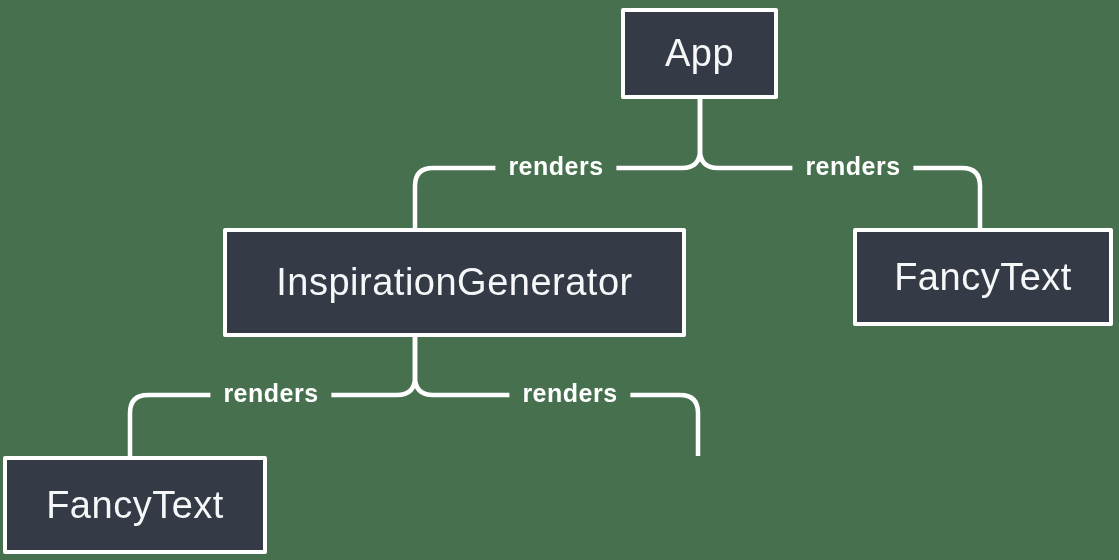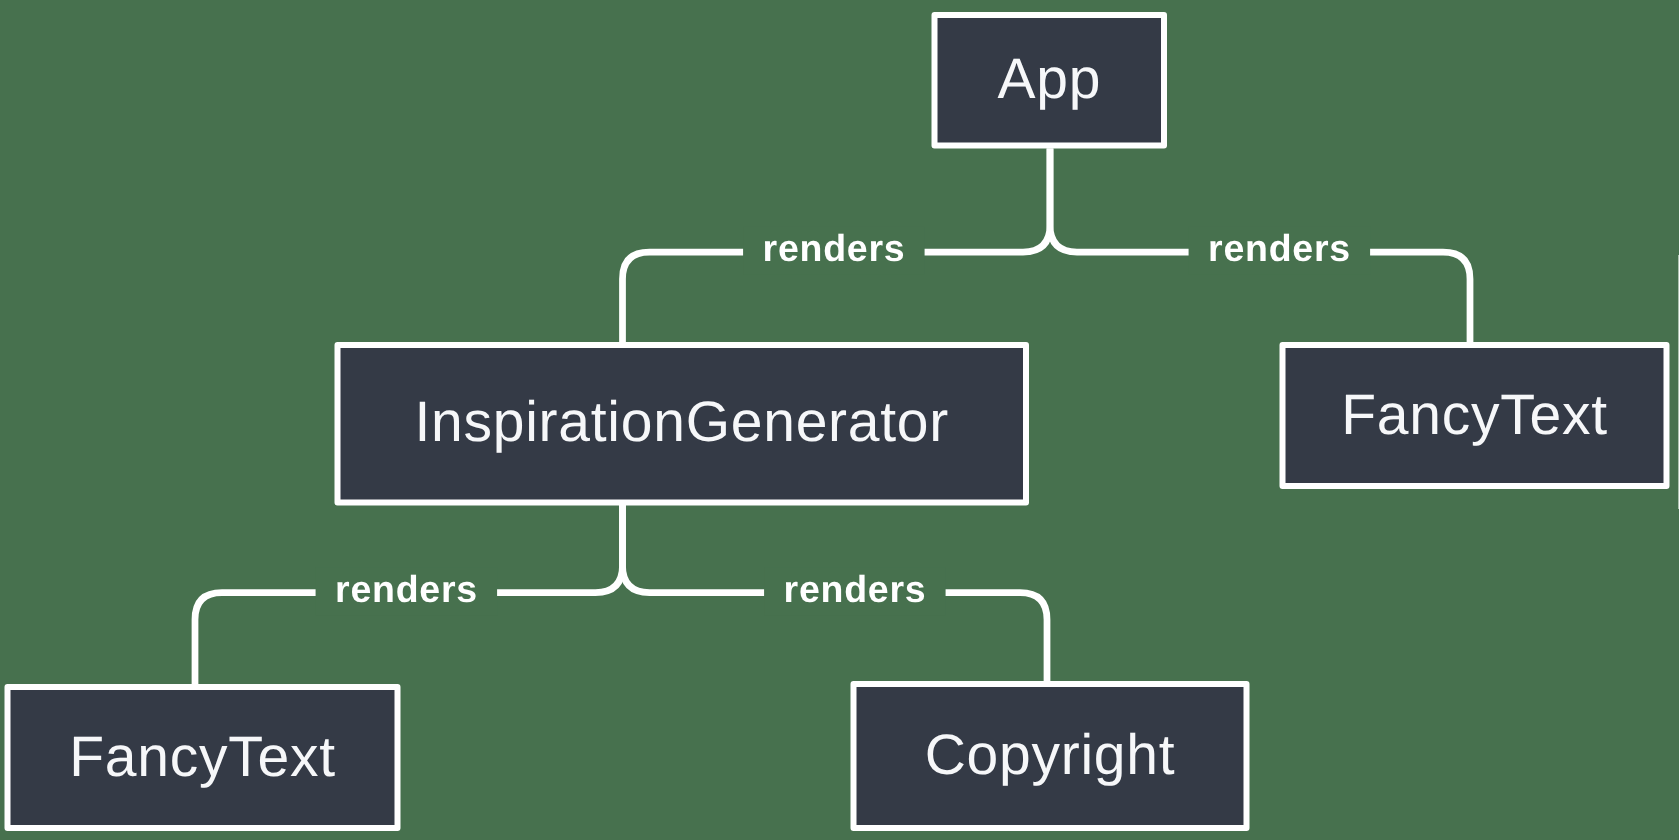--- a/index.html
+++ b/index.html
@@ -85,23 +85,20 @@
   </div>
 
   <div class="node node-fancytext-top">
     <span>FancyText</span>
   </div>
 
   <div class="node node-fancytext-bottom">
     <span>FancyText</span>
   </div>
 
-  <div class="node node-copyright">
-    <span>Copyright</span>
-  </div>
 
   <div class="edge-label edge-label-1">renders</div>
 
   <div class="edge-label edge-label-2">renders</div>
 
   <div class="edge-label edge-label-3">renders</div>
 
   <div class="edge-label edge-label-4">renders</div>
 
 </div>

